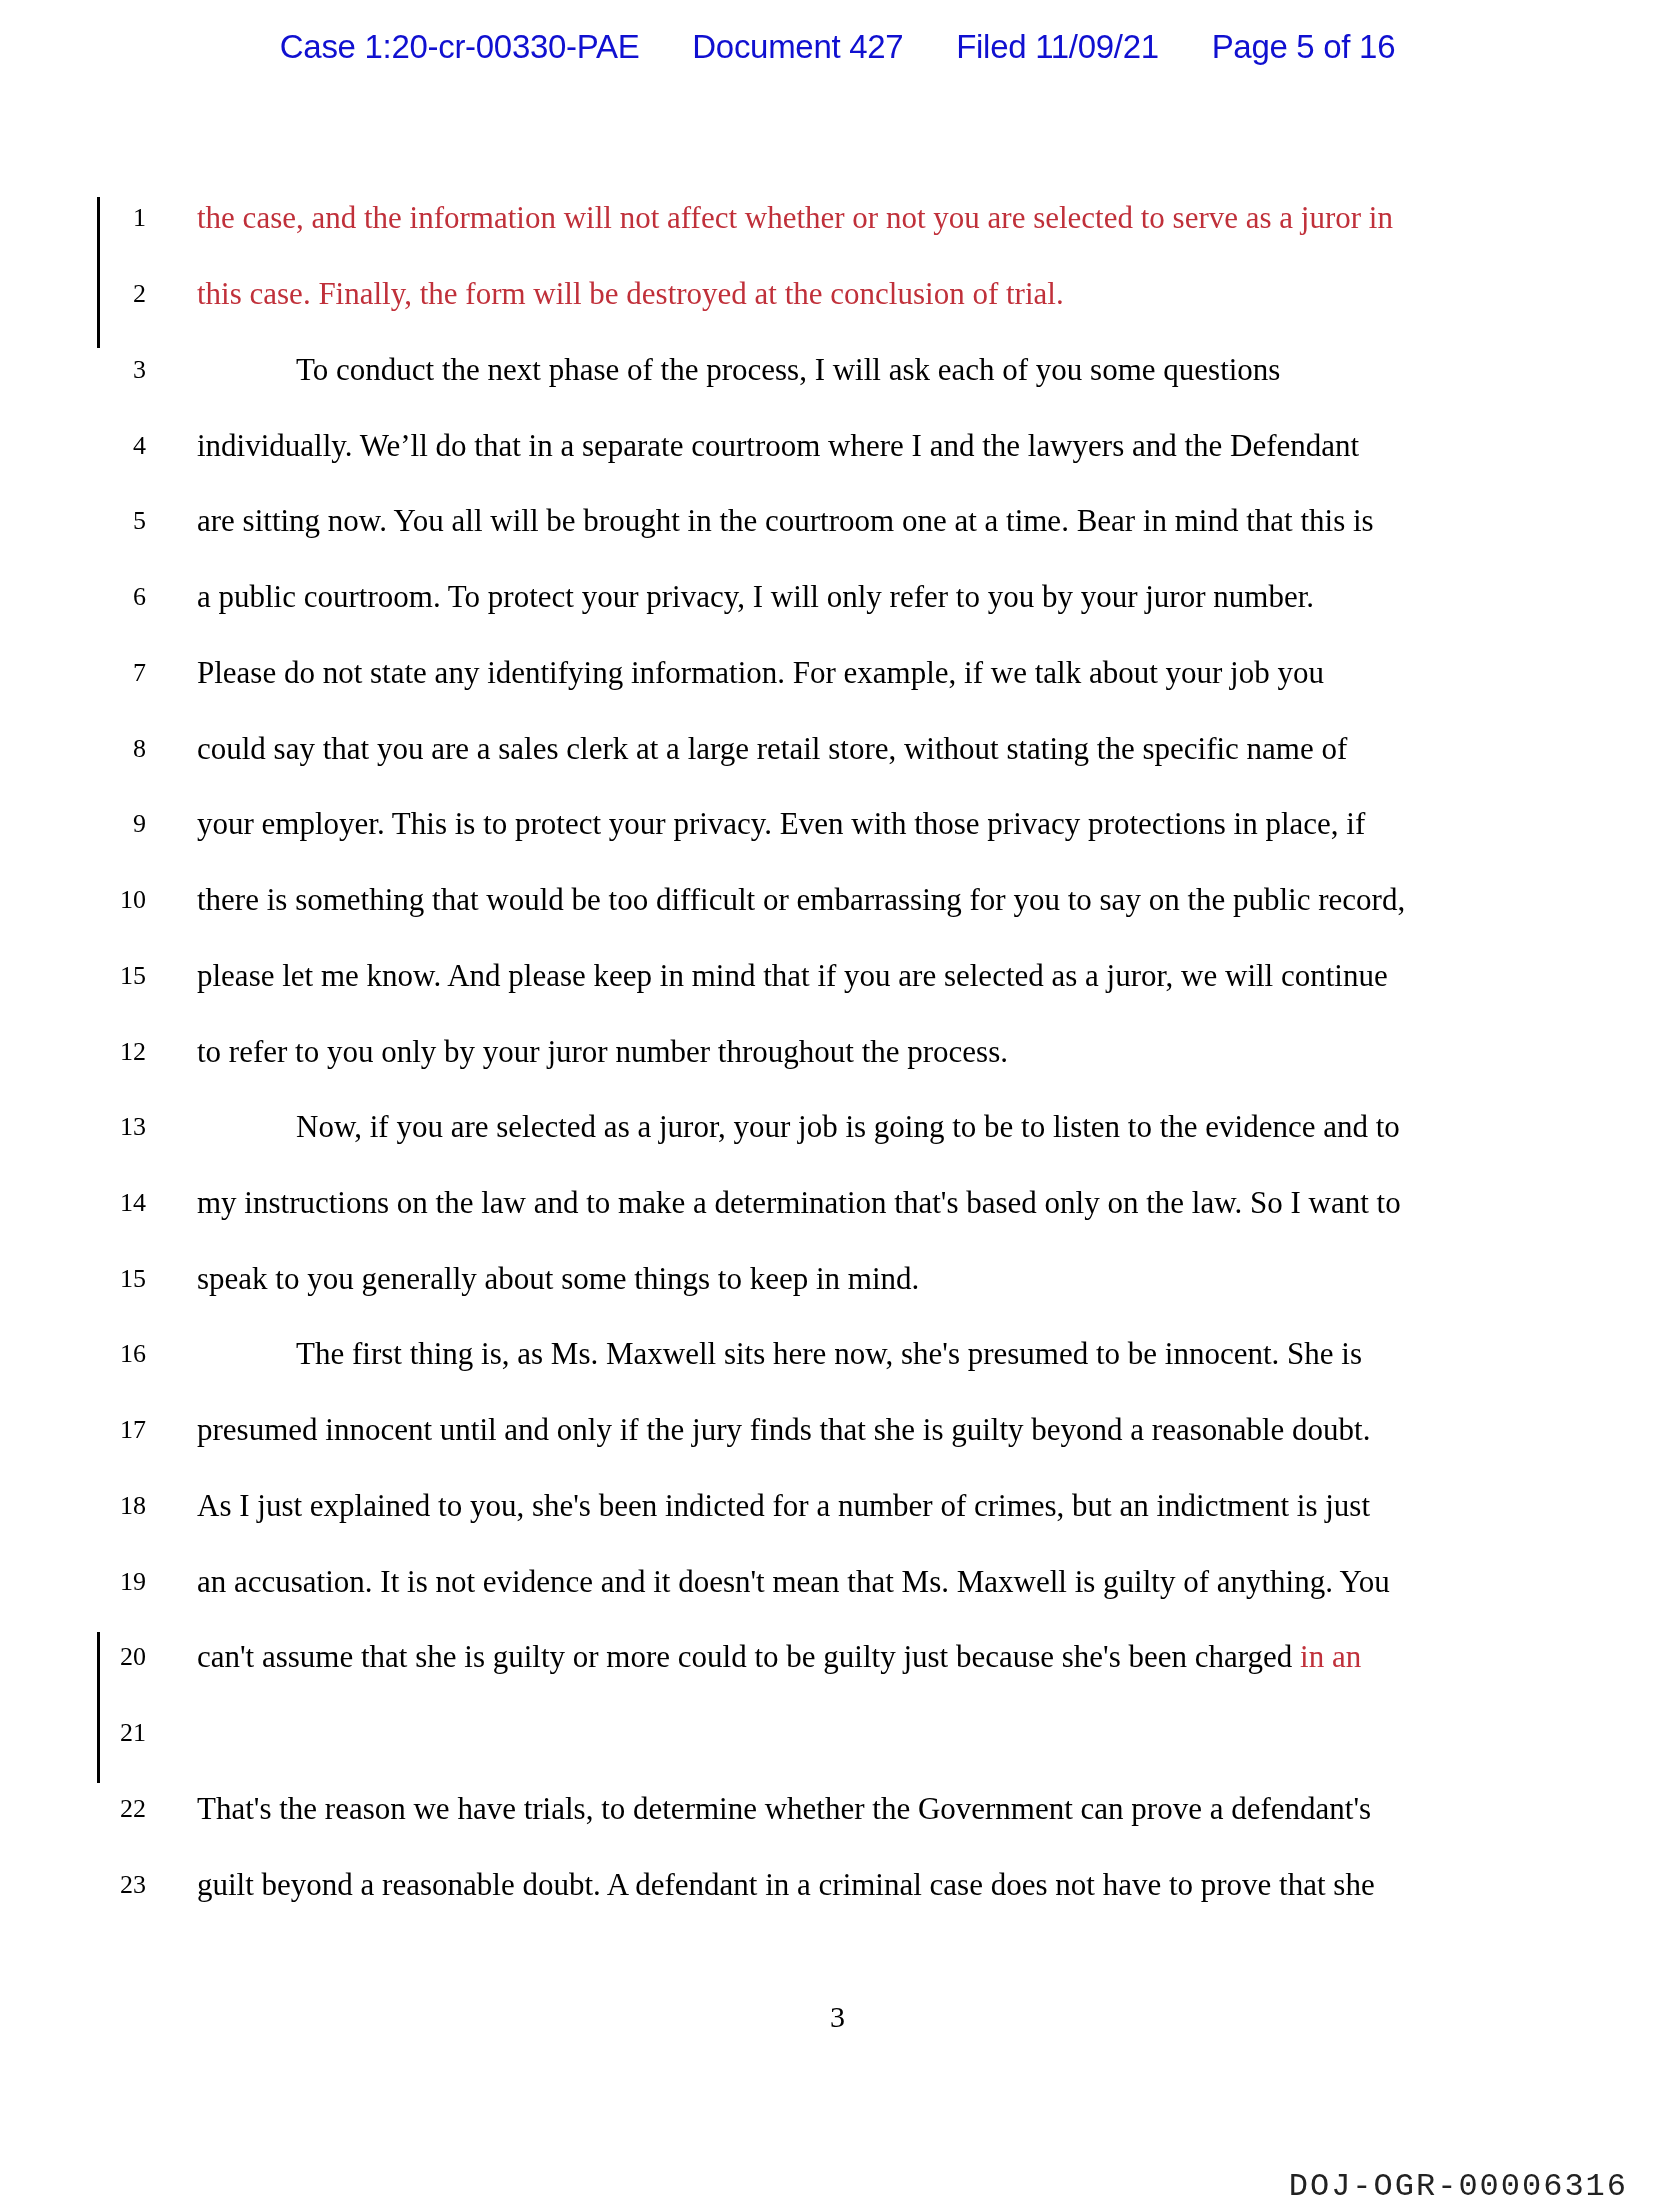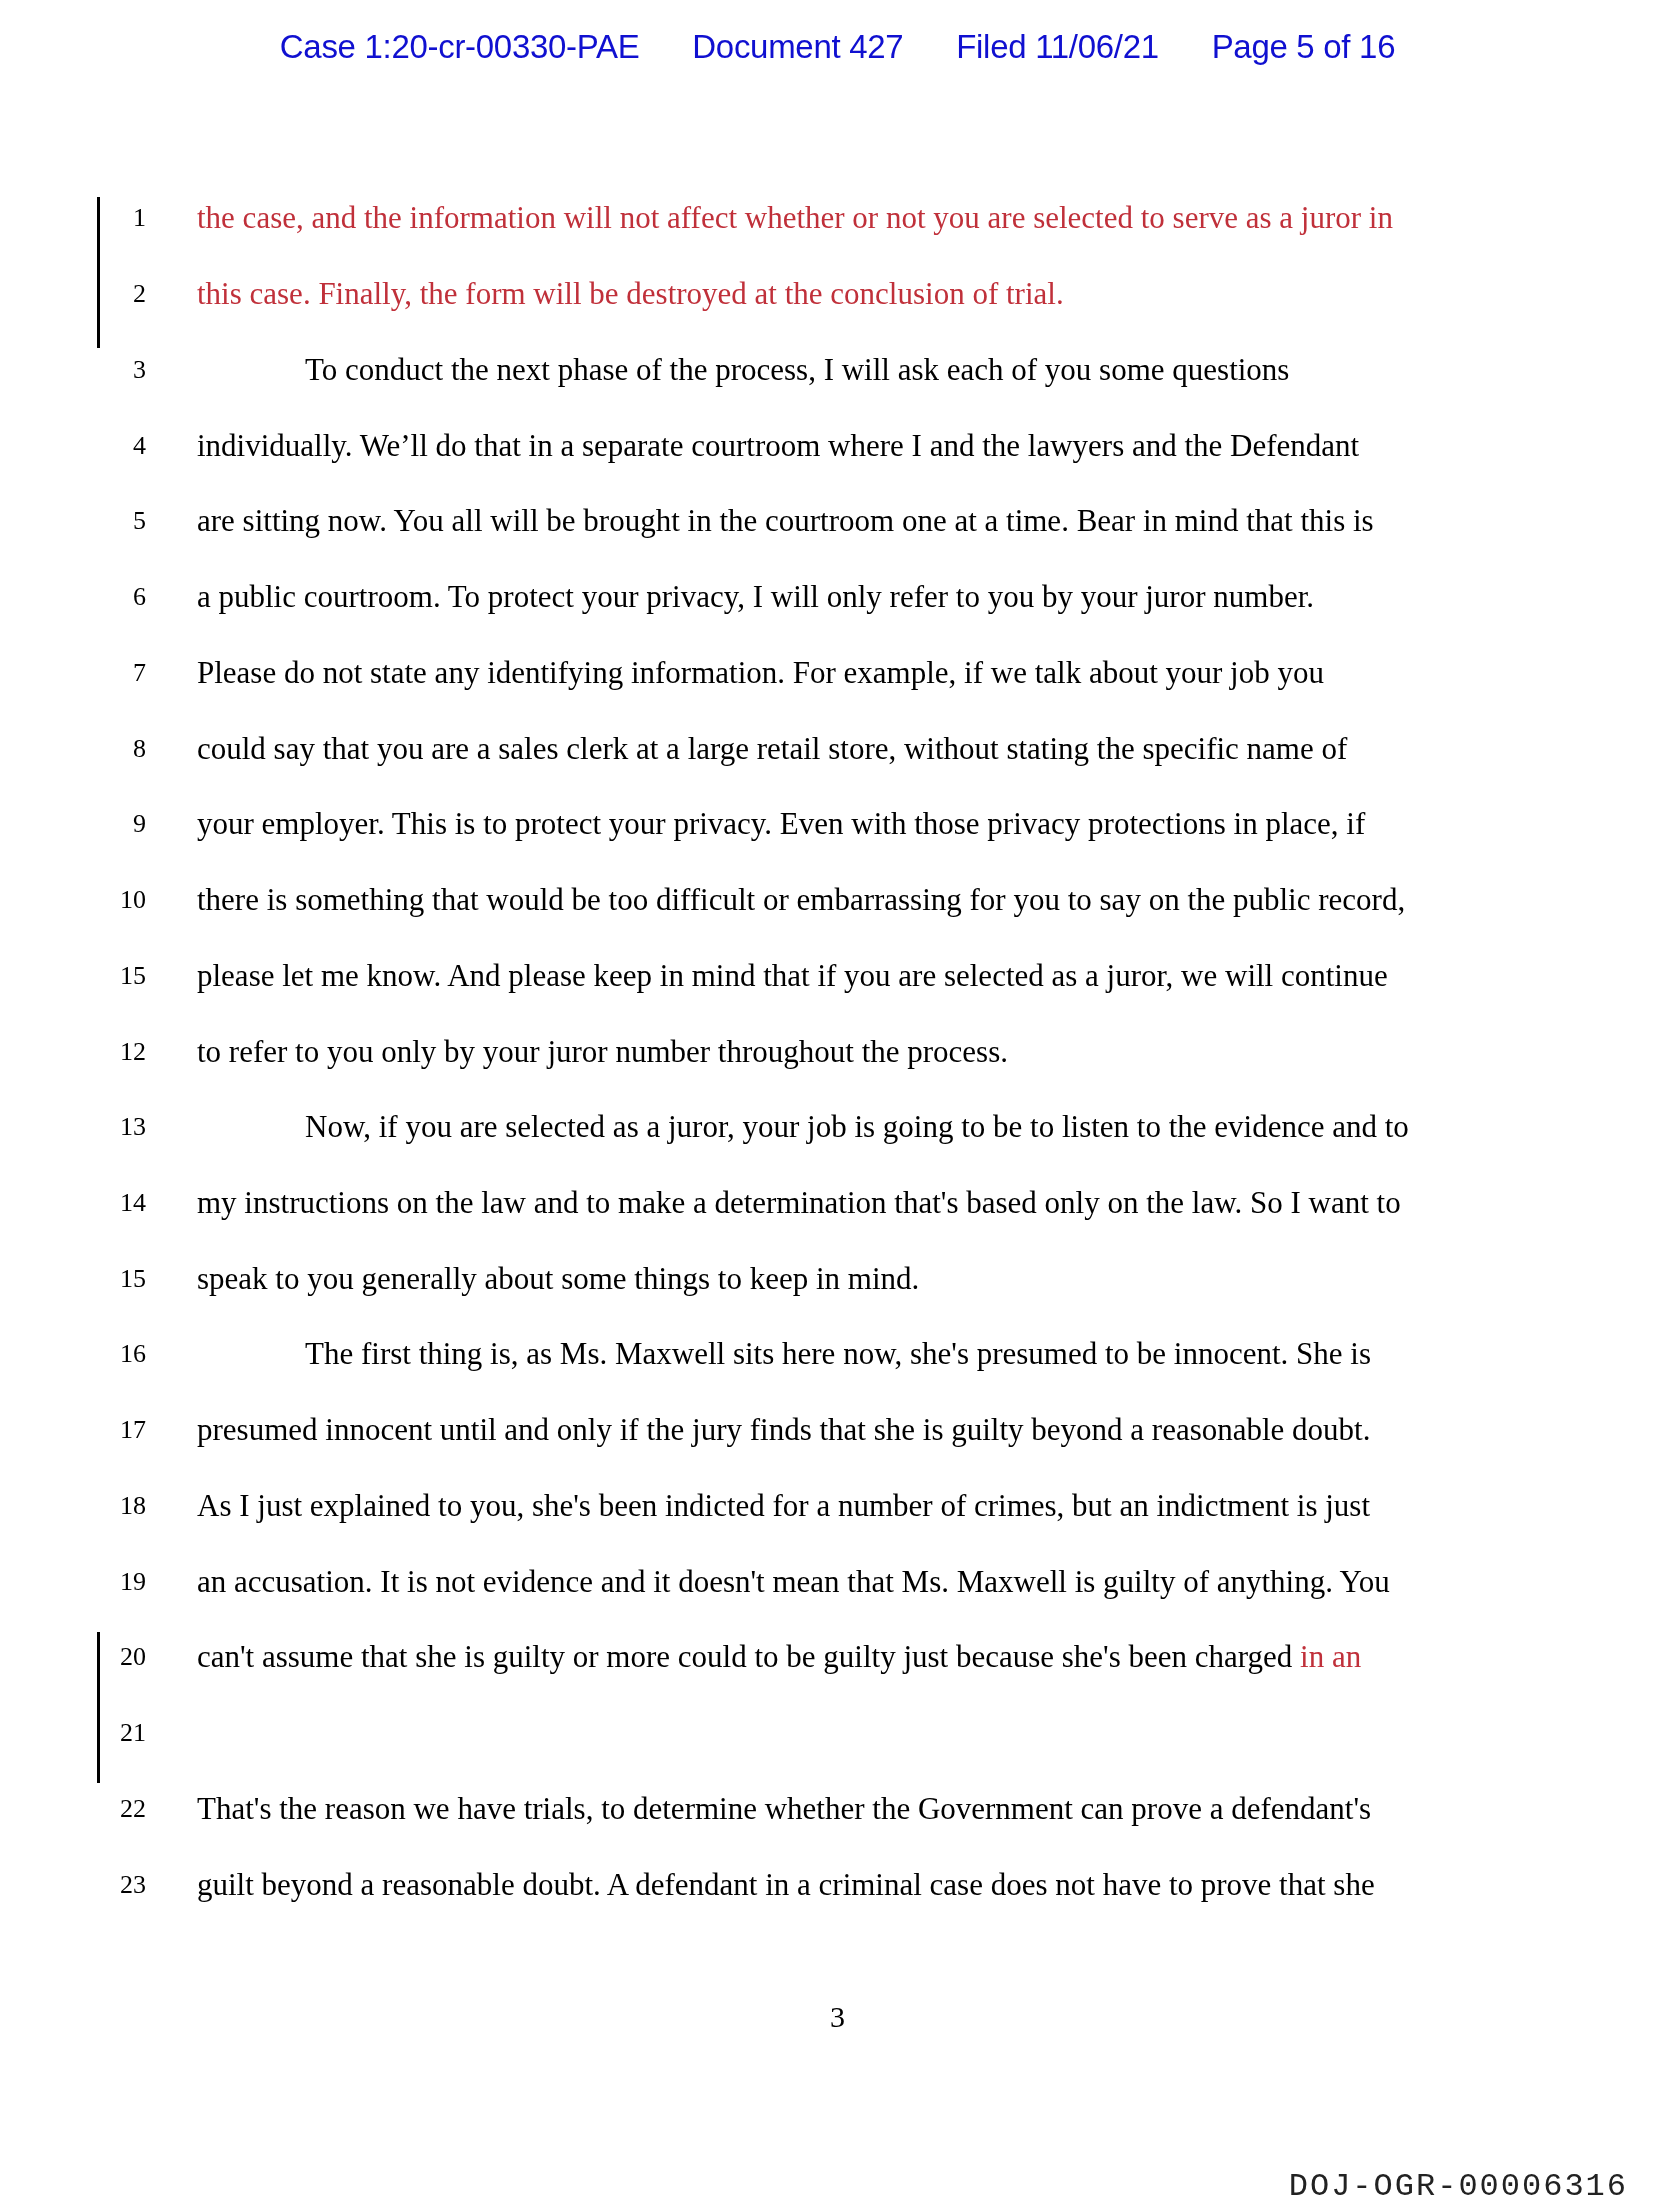--- a/index.html
+++ b/index.html
@@ -20,40 +20,40 @@
     font-family: "Liberation Serif", serif;
     font-size: 31px; color: #000000;
     white-space: nowrap;
   }
   .line .num {
     position: absolute; width: 72px; left: 74px; text-align: right;
     font-size: 26px; top: 2.6px;
     padding-right: 0;
   }
   .line .text { position: absolute; left: 197px; top: 0; }
-  .line .text.indent { left: 296px; margin-left: 9px; }
+  .line .text.indent { left: 296px; }
   .ins { color: #c0303a; text-decoration-thickness: 2px; text-underline-offset: 5.3px; }
   .del { color: #c0303a; text-decoration: line-through; text-decoration-thickness: 2px; }
   .page-number {
     position: absolute; top: 2000px; left: 0; width: 1675px; text-align: center;
     font-family: "Liberation Serif", serif; font-size: 30px; color: #000;
   }
   .bates {
     position: absolute; top: 2168px; right: 47px;
     font-family: "Liberation Mono", monospace; font-size: 32px; color: #222;
     letter-spacing: 2px;
   }
 </style>
 </head>
 <body>
 
 <div class="header">
   <span>Case 1:20-cr-00330-PAE</span>
   <span>Document 427</span>
-  <span>Filed 11/06/21</span>
+  <span>Filed 11/09/21</span>
   <span>Page 5 of 16</span>
 </div>
 
 <div class="change-bar" style="top:197px;height:151px;"></div>
 <div class="change-bar" style="top:1632px;height:151px;"></div>
 
 <div id="lines">
     <div class="line" style="top: 200px;">
       <div class="num">1</div>
       <div class="text"><span class="ins">the case, and the information will not affect whether or not you are selected to serve as a juror in</span></div>

